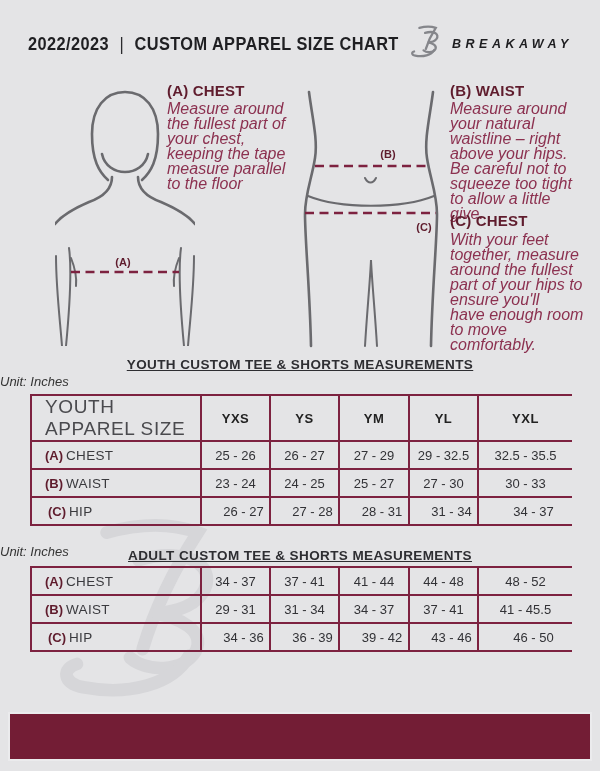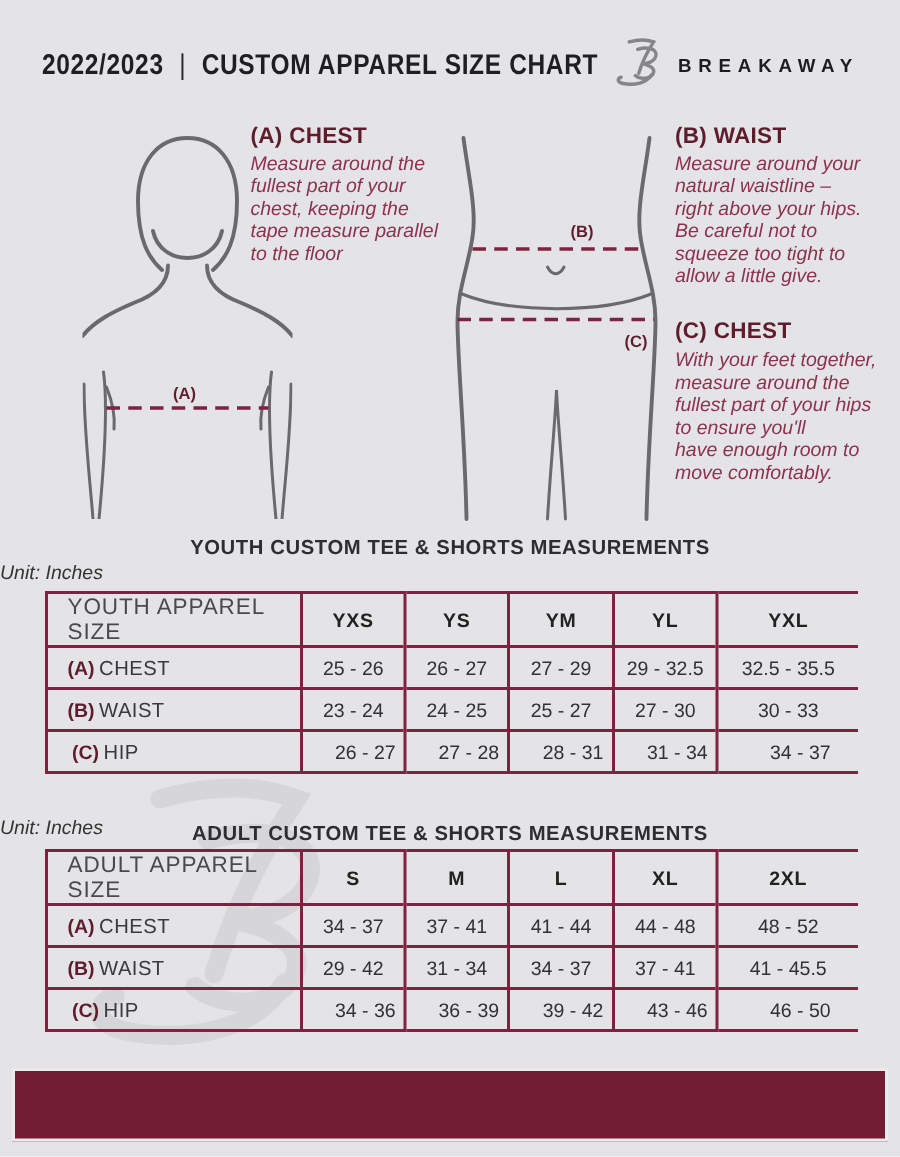--- a/index.html
+++ b/index.html
@@ -17,50 +17,50 @@
   html,body{width:600px;}
   body{font-family:"Liberation Sans",sans-serif;background:#fff;}
   .page{position:relative;width:600px;height:771px;background:var(--bg);overflow:hidden;}
 
   
   .hdr-title{position:absolute;left:28px;top:33px;font-size:19px;font-weight:bold;
     color:var(--ink);letter-spacing:.5px;transform:scaleX(.86);transform-origin:left center;
     white-space:nowrap;}
   .hdr-title .sep{margin:0 12px;font-weight:normal;color:#2a2a2e;}
   .hdr-brand{position:absolute;left:452px;top:37px;font-size:12.5px;font-weight:bold;
-    color:#1d1d20;letter-spacing:4.5px;white-space:nowrap;}
+    color:#1d1d20;letter-spacing:4.5px;white-space:nowrap;font-style:italic;}
   .hdr-logo{position:absolute;left:408px;top:22px;width:38px;height:40px;color:#85868b;}
 
   
   .guide-head{position:absolute;font-size:15px;font-weight:bold;color:var(--maroon-dark);
     letter-spacing:.2px;}
-  .guide-p{position:absolute;font-size:13px;font-style:italic;color:var(--maroon-text);
+  .guide-p{position:absolute;font-size:16px;font-style:italic;color:var(--maroon-text);
     line-height:15px;white-space:pre-line;}
   .fig{position:absolute;color:var(--figure);}
   .fig text{font-family:"Liberation Sans",sans-serif;font-weight:bold;font-size:11px;
     fill:var(--maroon-dark);font-style:normal;}
   .fig .body{fill:none;stroke:currentColor;stroke-width:2.6;stroke-linecap:round;}
   .fig .thin{fill:none;stroke:currentColor;stroke-width:2;stroke-linecap:round;}
   .fig .dash{fill:none;stroke:var(--line);stroke-width:2.4;stroke-dasharray:9 5.5;}
 
   
   .tbl-title{position:absolute;left:0;width:600px;text-align:center;font-size:13.5px;
-    font-weight:bold;color:#2e2e32;letter-spacing:.4px;}
+    font-weight:bold;color:#2e2e32;letter-spacing:.4px;text-decoration:underline;}
   .tbl-unit{position:absolute;left:0;width:579px;font-size:13px;
     font-style:italic;color:#333;}
   table.size-table{position:absolute;left:30px;width:541px;border-collapse:collapse;
     table-layout:fixed;border-left:2px solid var(--line);}
   .size-table th,.size-table td{border-top:2px solid var(--line);font-weight:normal;
     text-align:center;vertical-align:middle;padding:0;}
   .size-table tr:last-child td{border-bottom:2px solid var(--line);padding-left:16px;}
   .size-table th:not(.c0),.size-table td:not(.c0){border-left:2px solid var(--line);}
   .size-table tr.head th{height:29px;}
   .size-table tr:not(.head) td{height:28px;}
   .size-table .c0{text-align:left;padding-left:13px;}
-  .size-table th.c0{font-size:15px;color:#4a4a4e;letter-spacing:.6px;}
+  .size-table th.c0{font-size:19px;color:#4a4a4e;letter-spacing:.6px;}
   .size-table th.sz{font-size:13px;font-weight:bold;color:#222;letter-spacing:.5px;margin-top:34px;}
   .size-table td{font-size:13px;color:#323236;}
   .size-table .pfx{font-weight:bold;color:var(--maroon-dark);}
   .size-table .rowname{color:#3a3a3e;letter-spacing:.3px;font-size:13.5px;margin-left:3px;}
 
   
   .watermark{position:absolute;left:34px;top:505px;width:230px;height:212px;color:var(--wm);
     z-index:0;}
   .layer{position:relative;z-index:1;}
   .footer-bar{position:absolute;left:8px;top:712px;width:584px;height:49px;
@@ -184,39 +184,31 @@
     <table class="size-table" style="top:566px">
       <colgroup>
         <col style="width:170px">
           <col style="width:69px">
           <col style="width:69px">
         <col style="width:70px">
           <col style="width:69px">
           <col style="width:94px">
       </colgroup>
       <tbody>
-          <tr class="head">
-        <th class="c0">ADULT APPAREL SIZE</th>
-        <th class="sz">S</th>
-        <th class="sz">M</th>
-        <th class="sz">L</th>
-        <th class="sz">XL</th>
-        <th class="sz">2XL</th>
-      </tr>
       <tr>
         <td class="c0"><span class="pfx">(A)</span><span class="rowname">CHEST</span></td>
         <td>34 - 37</td>
         <td>37 - 41</td>
         <td>41 - 44</td>
         <td>44 - 48</td>
         <td>48 - 52</td>
       </tr>
       <tr>
         <td class="c0"><span class="pfx">(B)</span><span class="rowname">WAIST</span></td>
-        <td>29 - 42</td>
+        <td>29 - 31</td>
         <td>31 - 34</td>
         <td>34 - 37</td>
         <td>37 - 41</td>
         <td>41 - 45.5</td>
       </tr>
       <tr>
         <td class="c0"><span class="pfx">(C)</span><span class="rowname">HIP</span></td>
         <td>34 - 36</td>
         <td>36 - 39</td>
         <td>39 - 42</td>

